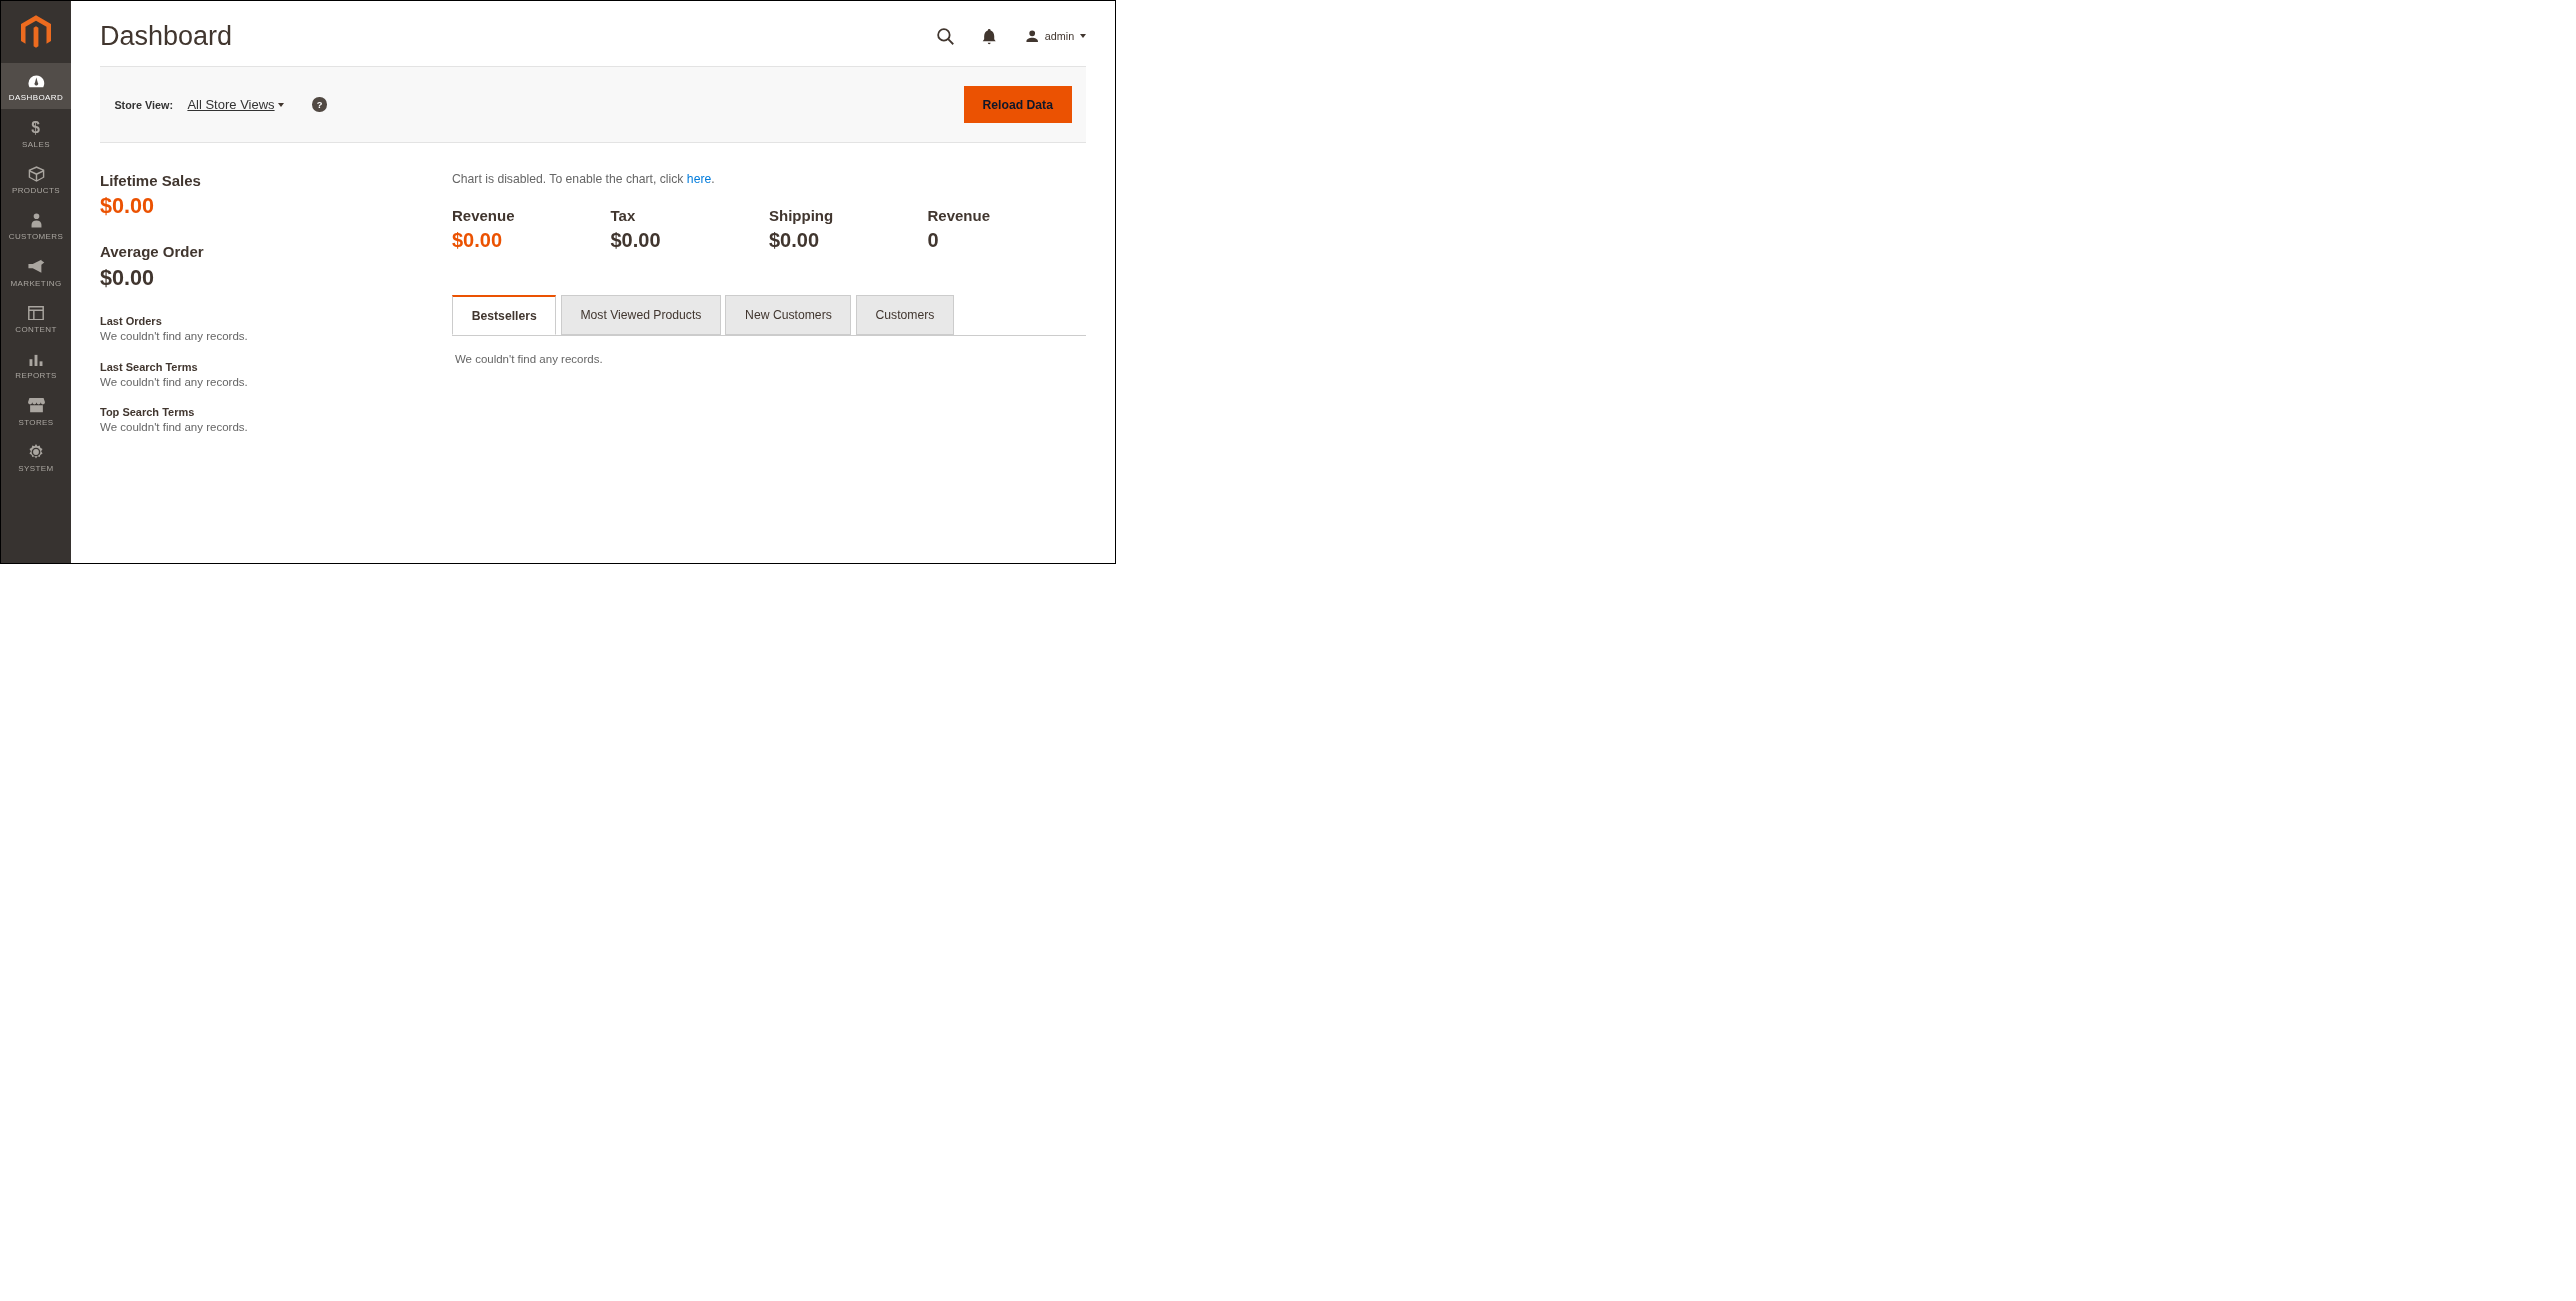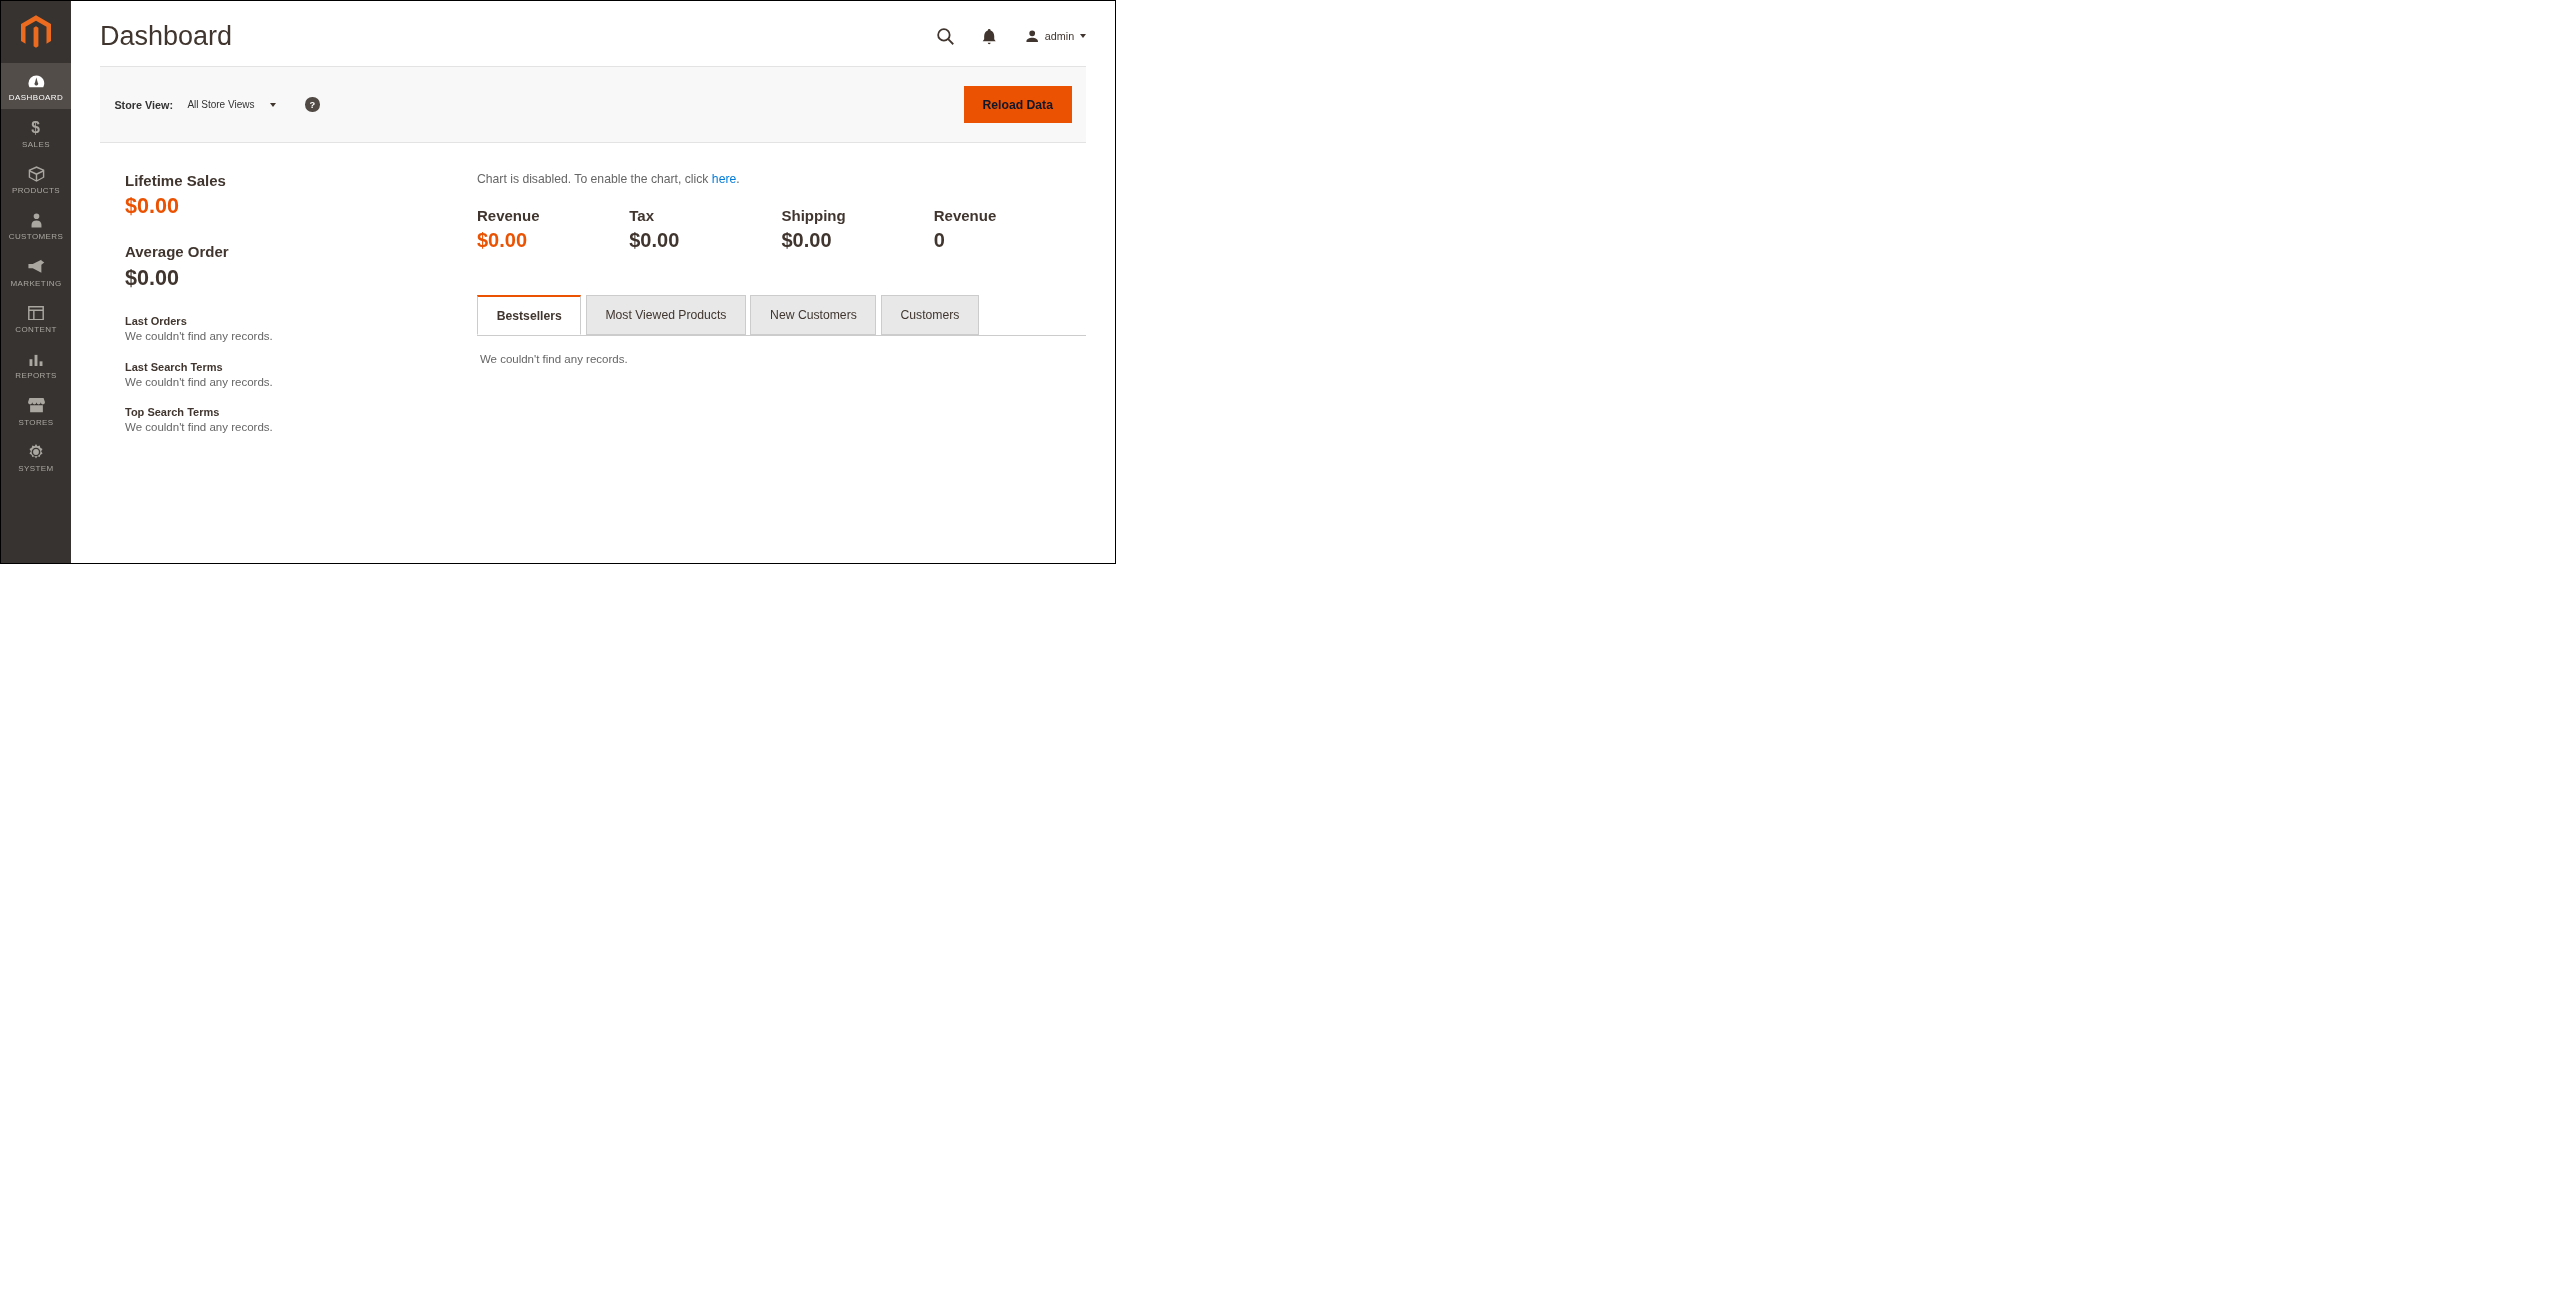--- a/index.html
+++ b/index.html
@@ -107,26 +107,27 @@
     display: flex;
     align-items: center;
     gap: 14.4px;
   }
   .storeview-label {
     font-weight: 700;
     font-size: 10.8px;
     color: #333;
   }
   .storeview-select {
-    font-size: 10px;
+    font-size: 13px;
     color: #333;
     display: flex;
     align-items: center;
-    gap: 16px;
-    cursor: pointer;
+    gap: 3px;
+    cursor: pointer;
+    text-decoration: underline;
   }
   .help-circle {
     width: 14.4px;
     height: 14.4px;
     border-radius: 50%;
     background: #514943;
     color: #fff;
     font-size: 9.3px;
     font-weight: 700;
     display: flex;
@@ -146,21 +147,20 @@
   }
   
   .dash-body {
     display: flex;
     gap: 29px;
     padding-top: 29px;
   }
   .dash-left {
     width: 323px;
     flex-shrink: 0;
-    margin-left: 25px;
   }
   .dash-right {
     flex: 1;
   }
   .stat-block { margin-bottom: 24.4px; }
   .stat-title {
     font-size: 15px;
     font-weight: 700;
     color: #41362f;
     margin-bottom: 4.3px;

